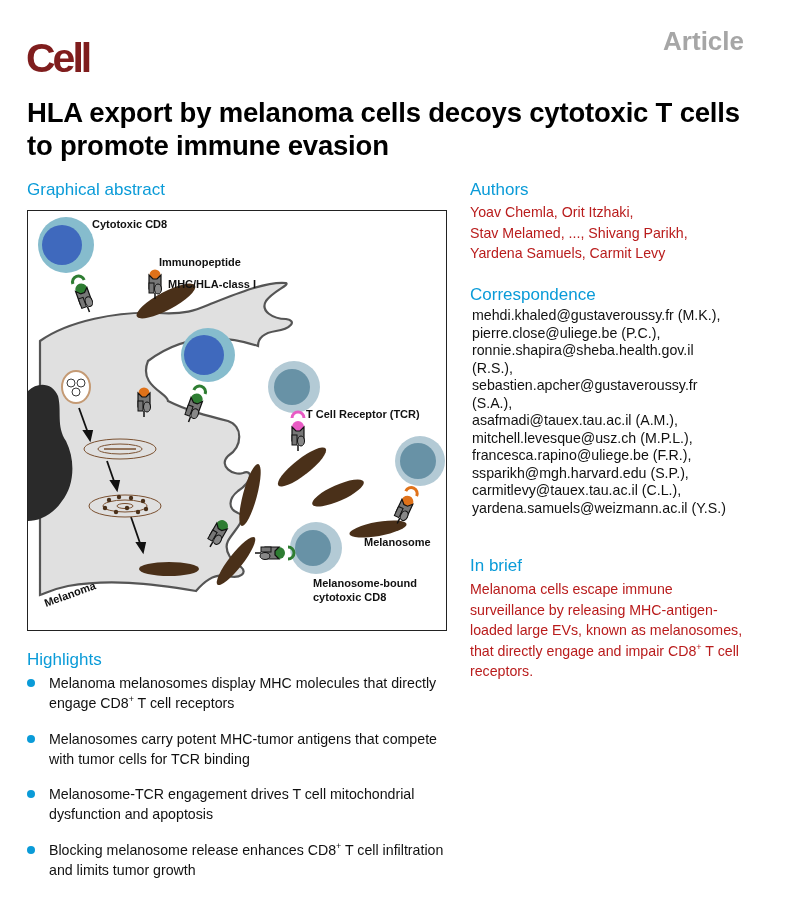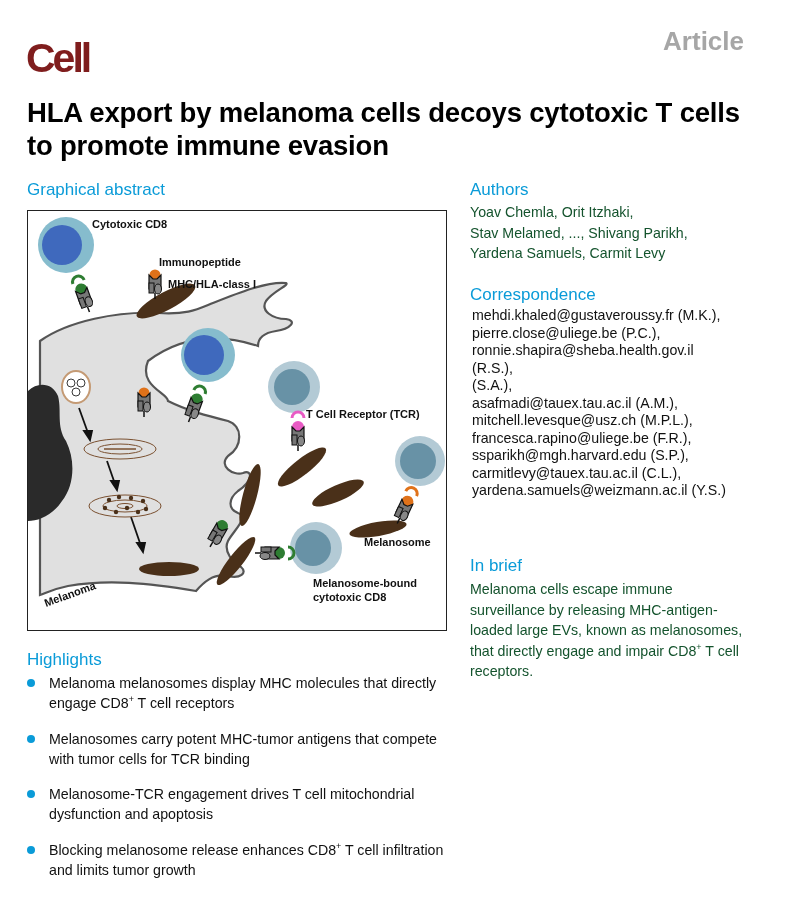--- a/index.html
+++ b/index.html
@@ -8,21 +8,21 @@
   .logo { position: absolute; left: 26px; top: 38px; font-size: 41px; font-weight: bold;
           color: #7f1d1d; letter-spacing: -3px; line-height: 1; }
   .article-tag { position: absolute; right: 42px; top: 28px; font-size: 26px; font-weight: bold;
                  color: #a6a6a6; line-height: 1; }
   .title { position: absolute; left: 27px; top: 96px; width: 720px; font-size: 27.5px; font-weight: bold;
            line-height: 33px; color: #000; letter-spacing: -0.2px; }
   .sec-head { position: absolute; font-size: 17px; color: #0a9bd8; line-height: 1; }
   .ga-box { position: absolute; left: 27px; top: 210px; width: 420px; height: 421px;
             border: 1.6px solid #222; box-sizing: border-box; }
   .ga-box svg { position: absolute; left: 0; top: 0; }
-  .body-text { position: absolute; font-size: 14.2px; line-height: 20.6px; color: #14532d; }
+  .body-text { position: absolute; font-size: 14.2px; line-height: 20.6px; color: #b91c1c; }
   .corr-list { position: absolute; left: 472px; top: 307px; width: 300px; font-size: 14.2px; line-height: 17.5px; }
   .corr-line { display: block; white-space: nowrap; }
   .highlights { position: absolute; left: 27px; top: 673px; width: 430px; margin: 0; padding: 0; list-style: none; }
   .hl-item { position: relative; padding-left: 22px; font-size: 14.2px; line-height: 20px; margin-bottom: 15.5px; }
   .hl-bullet { position: absolute; left: 0; top: 6px; width: 8px; height: 8px; border-radius: 50%; background: #0a9bd8; }
   sup { font-size: 9px; line-height: 0; }
   .lbl { font-family: "Liberation Sans", sans-serif; font-weight: bold; font-size: 11px; fill: #111; }
 </style>
 </head>
 <body>
@@ -194,20 +194,21 @@
   <div>Stav Melamed, ..., Shivang Parikh,</div>
   <div>Yardena Samuels, Carmit Levy</div>
 </div>
 
 <div class="sec-head" style="left:470px; top:286px;">Correspondence</div>
 <div class="corr-list">
   <span class="corr-line">mehdi.khaled@gustaveroussy.fr (M.K.),</span>
   <span class="corr-line">pierre.close@uliege.be (P.C.),</span>
   <span class="corr-line">ronnie.shapira@sheba.health.gov.il</span>
   <span class="corr-line">(R.S.),</span>
+  <span class="corr-line">sebastien.apcher@gustaveroussy.fr</span>
   <span class="corr-line">(S.A.),</span>
   <span class="corr-line">asafmadi@tauex.tau.ac.il (A.M.),</span>
   <span class="corr-line">mitchell.levesque@usz.ch (M.P.L.),</span>
   <span class="corr-line">francesca.rapino@uliege.be (F.R.),</span>
   <span class="corr-line">ssparikh@mgh.harvard.edu (S.P.),</span>
   <span class="corr-line">carmitlevy@tauex.tau.ac.il (C.L.),</span>
   <span class="corr-line">yardena.samuels@weizmann.ac.il (Y.S.)</span>
 </div>
 
 <div class="sec-head" style="left:470px; top:557px;">In brief</div>

